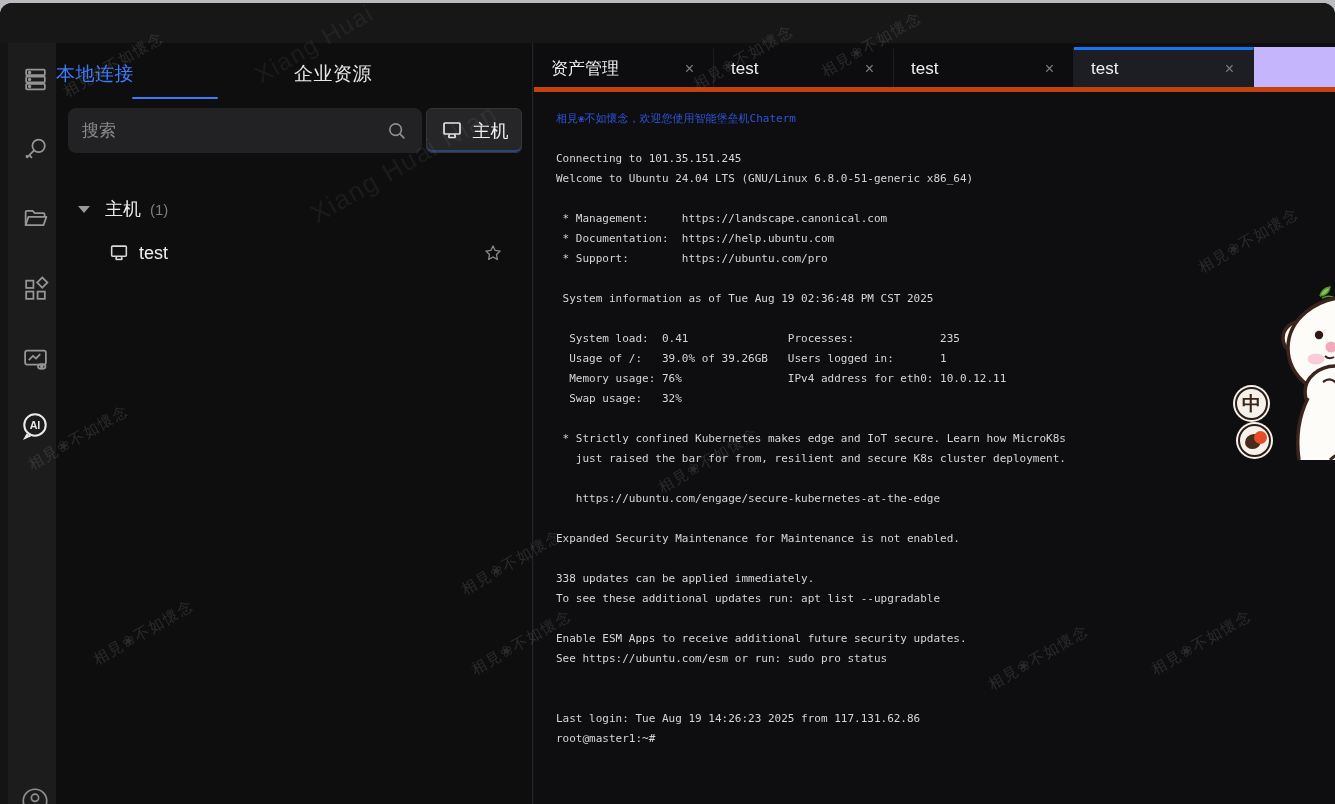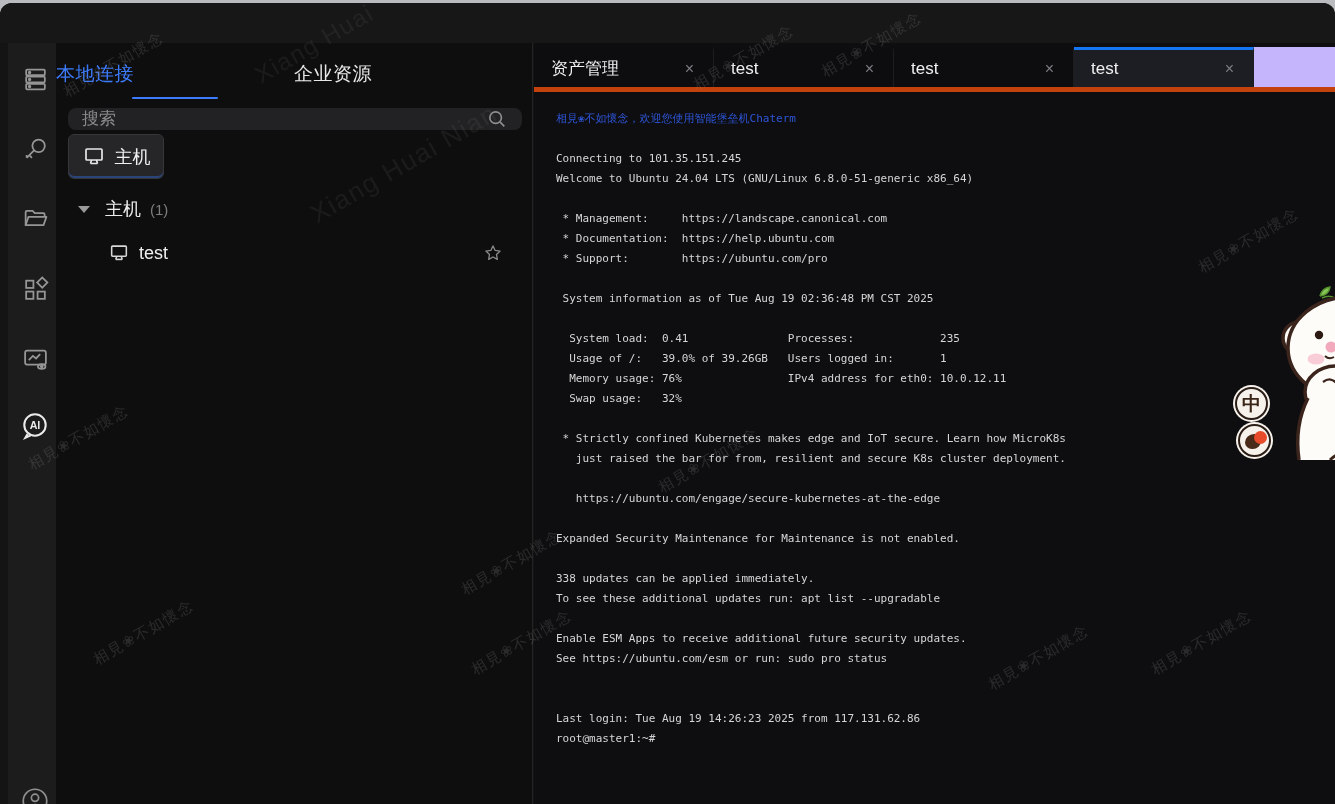--- a/index.html
+++ b/index.html
@@ -14,21 +14,21 @@
   .activitybar { position:absolute; left:8px; top:40px; bottom:0; width:55px; background:#1c1c1d; border-right:1px solid #2a2a2b; }
   .act-btn { position:absolute; left:50%; transform:translateX(-50%); width:32px; height:32px; display:flex; align-items:center; justify-content:center; color:#969696; cursor:pointer; }
   .act-btn svg { display:block; }
 
   
   .panel { position:absolute; left:56px; top:40px; bottom:0; width:477px; background:#0e0e0e; border-right:1px solid #232324; }
   .panel-tabs { display:flex; padding-top:10px; }
   .ptab { flex:1; text-align:left; font-size:19px; color:#e8e8e8; padding:8px 0 12px; position:relative; cursor:pointer; letter-spacing:0.5px; }
   .ptab.active { color:#3d7bfd; }
   .ptab.active::after { content:""; position:absolute; left:50%; transform:translateX(-50%); bottom:0; width:86px; height:2px; background:#3d7bfd; border-radius:1px; }
-  .search-row { position:absolute; left:12px; right:10px; top:65px; display:flex; gap:4px;flex-direction:column; }
+  .search-row { position:absolute; left:12px; right:10px; top:65px; display:flex; gap:4px; }
   .searchbox { flex:1; height:45px; background:#222224; border-radius:8px; display:flex; align-items:center; padding:0 14px; }
   .searchbox input { flex:1; background:transparent; border:none; outline:none; color:#dcdcdc; font-size:17px; font-family:"Liberation Sans", sans-serif; }
   .searchbox input::placeholder { color:#8b8b8b; }
   .host-btn { width:96px; height:45px; background:#262628; border:1px solid #35353a; border-radius:6px; display:flex; align-items:center; justify-content:center; gap:9px; color:#f0f0f0; font-size:18px; cursor:pointer; box-shadow: inset 0 -2px 0 rgba(45,95,190,.55); font-family:"Liberation Sans", sans-serif; }
   .tree { position:absolute; left:0; right:0; top:148px; }
   .tree-group { display:flex; align-items:center; height:36px; padding-left:22px; color:#ececec; font-size:18px; cursor:pointer; }
   .caret { width:0; height:0; border-left:6px solid transparent; border-right:6px solid transparent; border-top:7px solid #9a9a9a; margin-right:15px; }
   .tree-count { color:#7d7d7d; font-size:15px; margin-left:9px; }
   .tree-items { margin-top:8px; }
   .tree-item { display:flex; align-items:center; height:36px; padding-left:52px; color:#f0f0f0; font-size:18px; cursor:pointer; position:relative; }

